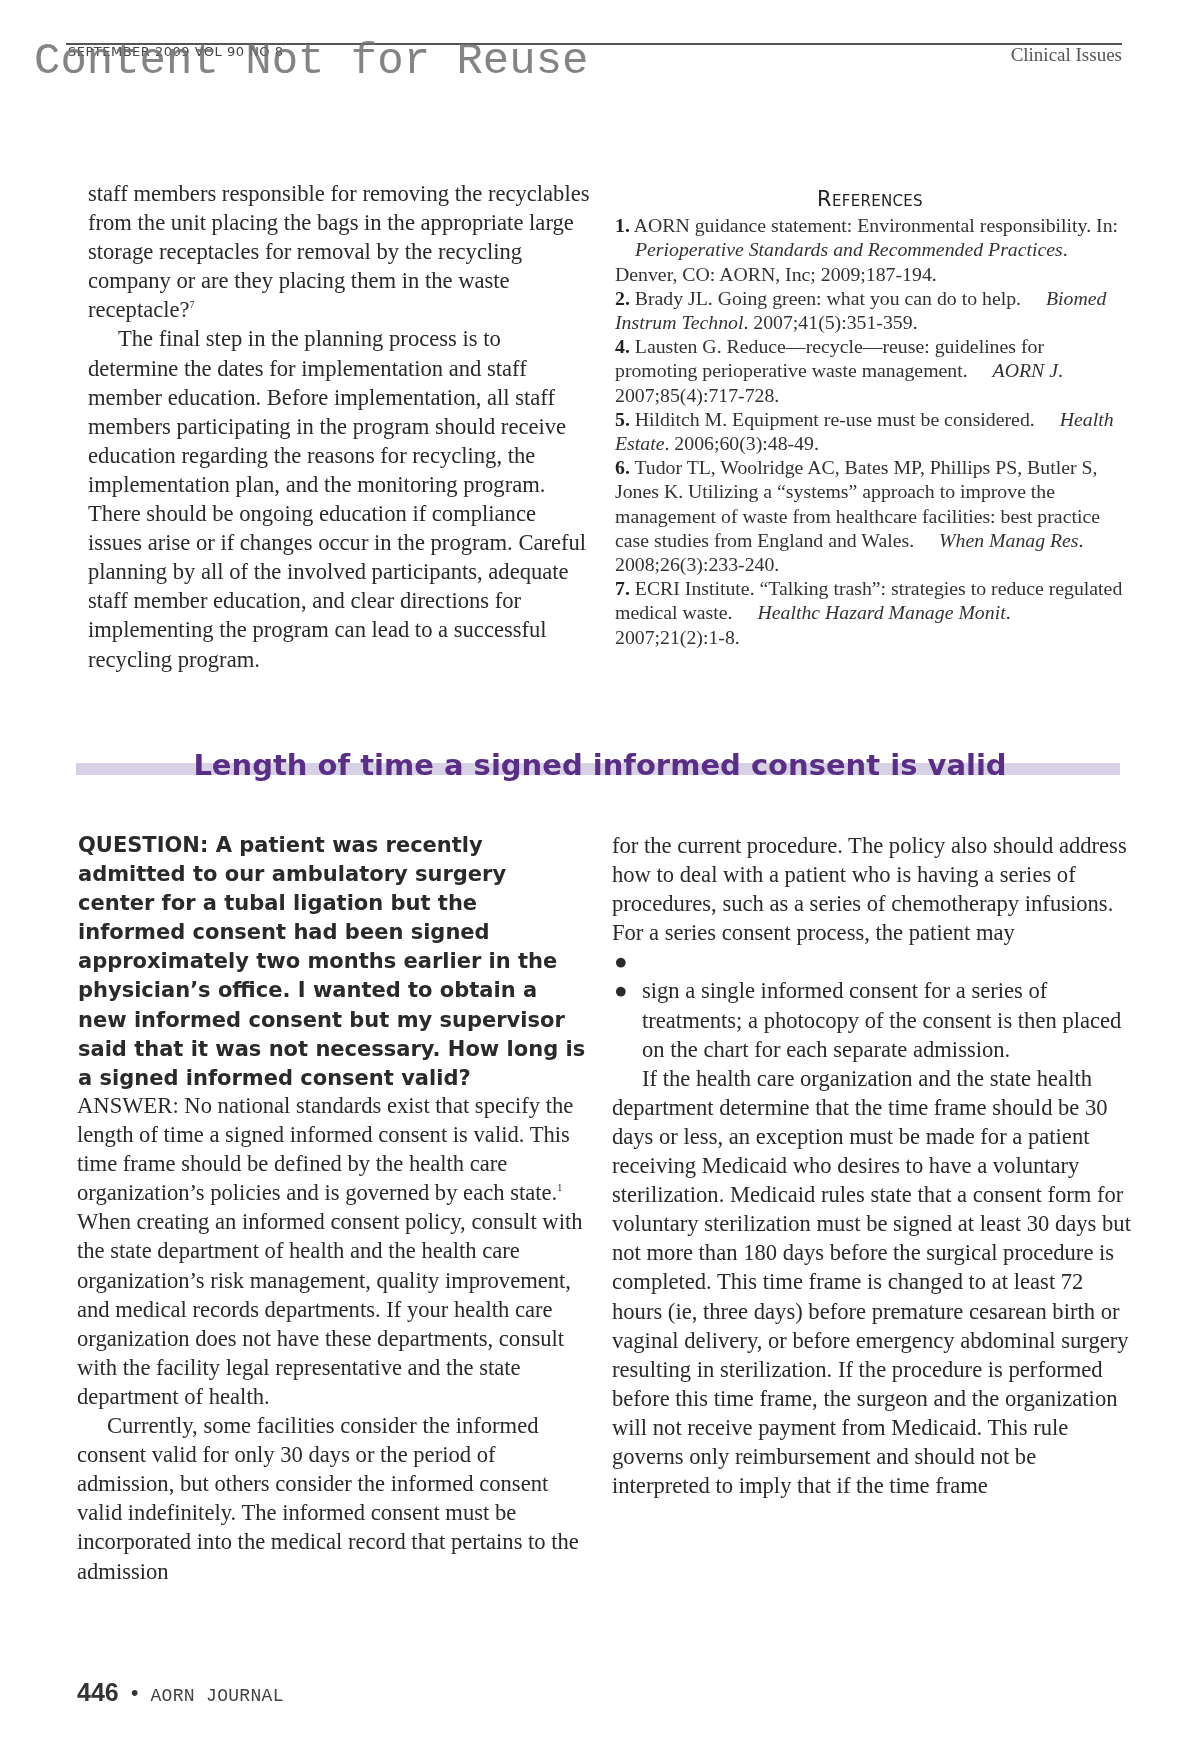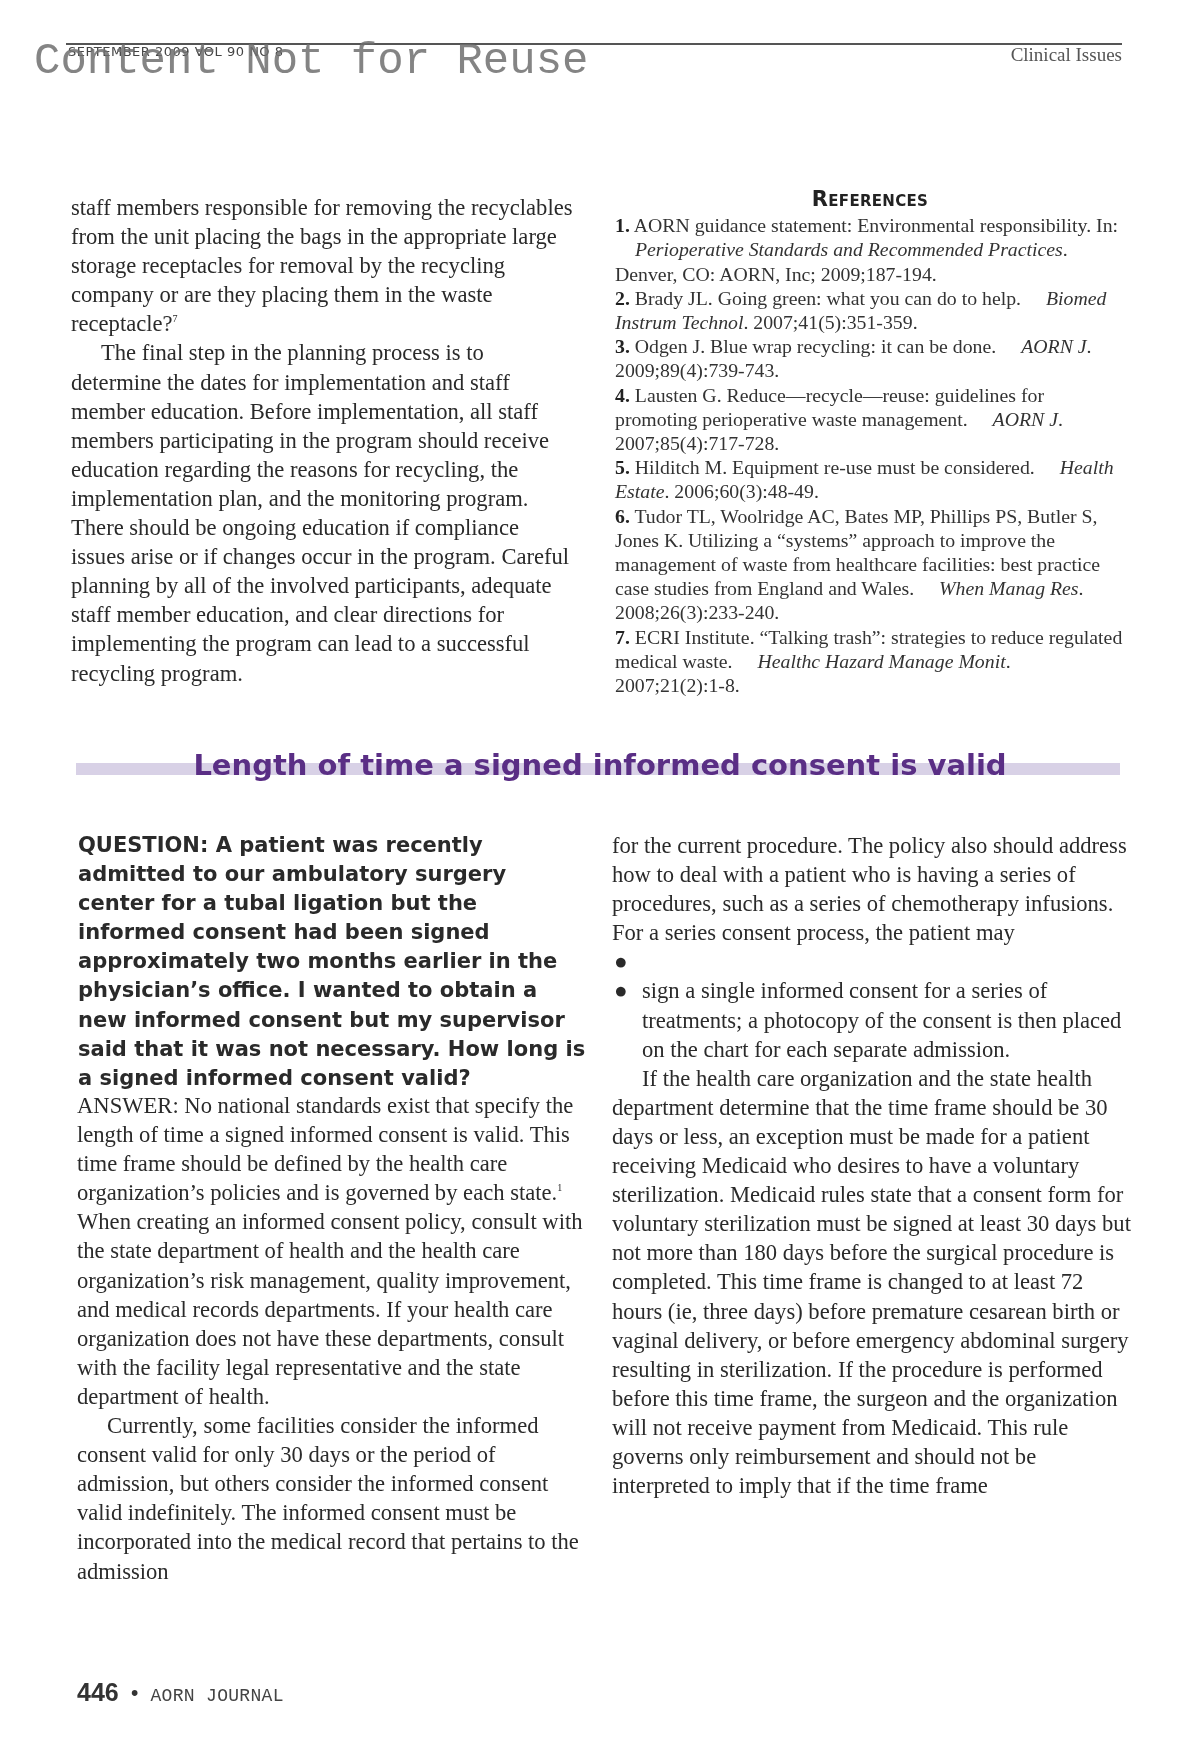--- a/index.html
+++ b/index.html
@@ -11,23 +11,23 @@
                   font-size: 13px; letter-spacing: 0.5px; color: #444; }
   .watermark { position: absolute; left: 34px; top: 36px; font-family: Liberation Mono, monospace;
                font-size: 44px; color: rgba(110,110,110,0.85); white-space: nowrap; pointer-events: none; }
   .section-label { position: absolute; right: 78px; top: 44px; font-family: "Liberation Serif", serif;
                    font-size: 19px; color: #555; }
 
   .col { position: absolute; font-family: "Liberation Serif", serif; color: #2a2a2a; }
   .col p { margin: 0; }
   .indent { text-indent: 30px; }
 
-  #top-left { left: 71px; top: 179px; width: 505px; font-size: 22.6px; line-height: 29.1px; margin-top: 14px; }
+  #top-left { left: 88px; top: 179px; width: 505px; font-size: 22.6px; line-height: 29.1px; }
   #refs { left: 615px; top: 187px; width: 510px; font-size: 19.8px; line-height: 24.2px; color: #333; }
-  .refs-title { text-align: center; font-family: "DejaVu Sans", sans-serif; font-weight: bold;
+  .refs-title { text-align: center; font-family: "DejaVu Sans", sans-serif; font-weight: normal;
                 font-size: 21px; font-variant: small-caps; letter-spacing: 0.3px; color: #222; margin-bottom: 2px; }
   .ref-num { font-weight: bold; color: #222; }
   .ref-journal { font-style: italic; margin-left: 20px; }
 
   .title-band { position: absolute; left: 76px; top: 763px; width: 1044px; height: 12px; background: #d8d1e6; }
   .article-title { position: absolute; left: 0; width: 1200px; top: 748px; text-align: center;
                    font-family: "DejaVu Sans", sans-serif; font-weight: bold; font-size: 29px;
                    color: #5a2e85; letter-spacing: 0; }
   .article-title span { background: transparent; padding: 0 6px; }
 
@@ -55,21 +55,20 @@
 <div class="col" id="top-left">
   <p><span>staff members responsible for removing the recyclables from the unit placing the bags in the appropriate large storage receptacles for removal by the recycling company or are they placing them in the waste receptacle?</span><sup>7</sup></p>
   <p class="indent">The final step in the planning process is to determine the dates for implementation and staff member education. Before implementation, all staff members participating in the program should receive education regarding the reasons for recycling, the implementation plan, and the monitoring program. There should be ongoing education if compliance issues arise or if changes occur in the program. Careful planning by all of the involved participants, adequate staff member education, and clear directions for implementing the program can lead to a successful recycling program.</p>
 </div>
 
 <div class="col" id="refs">
   <div class="refs-title">References</div>
   <div id="ref-items">
       <div><span class="ref-num">1.</span> <span>AORN guidance statement: Environmental responsibility. In: </span><span class="ref-journal">Perioperative Standards and Recommended Practices</span><span>. Denver, CO: AORN, Inc; 2009;187-194.</span></div>
       <div><span class="ref-num">2.</span> <span>Brady JL. Going green: what you can do to help. </span><span class="ref-journal">Biomed Instrum Technol</span><span>. 2007;41(5):351-359.</span></div>
-      <div><span class="ref-num">3.</span> <span>Odgen J. Blue wrap recycling: it can be done. </span><span class="ref-journal">AORN J</span><span>. 2009;89(4):739-743.</span></div>
       <div><span class="ref-num">4.</span> <span>Lausten G. Reduce—recycle—reuse: guidelines for promoting perioperative waste management. </span><span class="ref-journal">AORN J</span><span>. 2007;85(4):717-728.</span></div>
       <div><span class="ref-num">5.</span> <span>Hilditch M. Equipment re-use must be considered. </span><span class="ref-journal">Health Estate</span><span>. 2006;60(3):48-49.</span></div>
       <div><span class="ref-num">6.</span> <span>Tudor TL, Woolridge AC, Bates MP, Phillips PS, Butler S, Jones K. Utilizing a “systems” approach to improve the management of waste from healthcare facilities: best practice case studies from England and Wales. </span><span class="ref-journal">When Manag Res</span><span>. 2008;26(3):233-240.</span></div>
       <div><span class="ref-num">7.</span> <span>ECRI Institute. “Talking trash”: strategies to reduce regulated medical waste. </span><span class="ref-journal">Healthc Hazard Manage Monit</span><span>. 2007;21(2):1-8.</span></div>
     </div>
 </div>
 
 <div class="title-band" style="background: rgb(216, 209, 230);"></div>
 <div class="article-title" style="color: rgb(90, 46, 133);"><span>Length of time a signed informed consent is valid</span></div>
 

